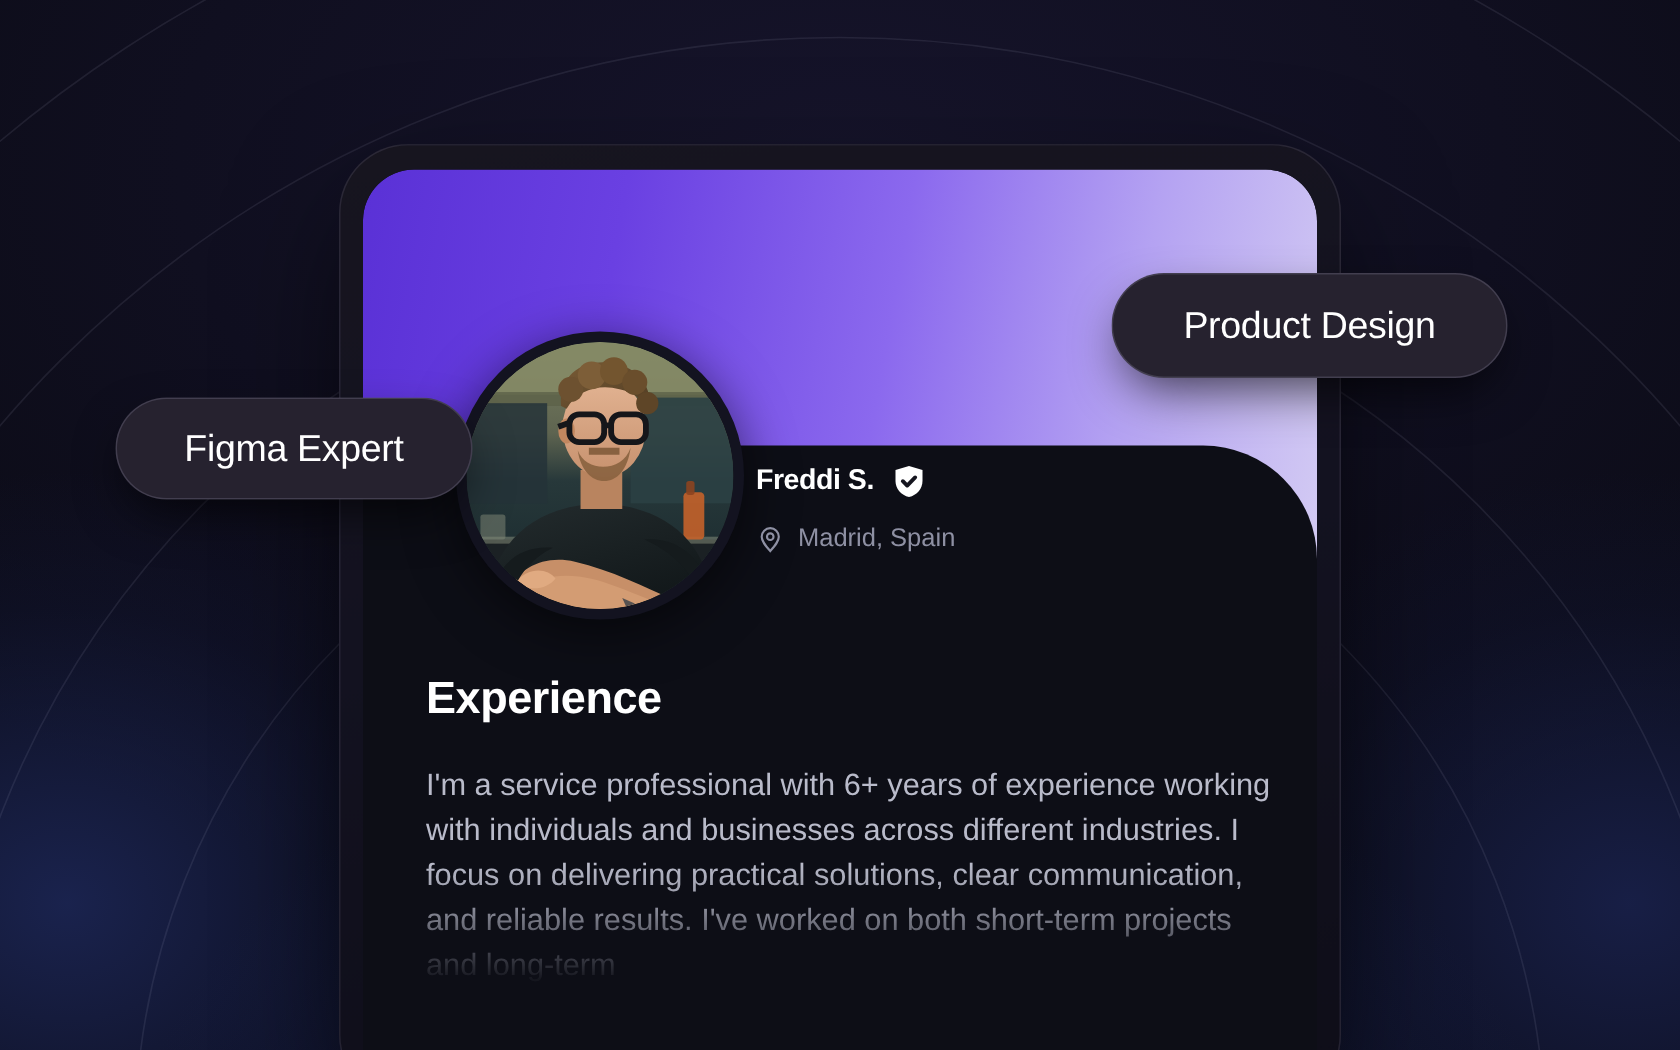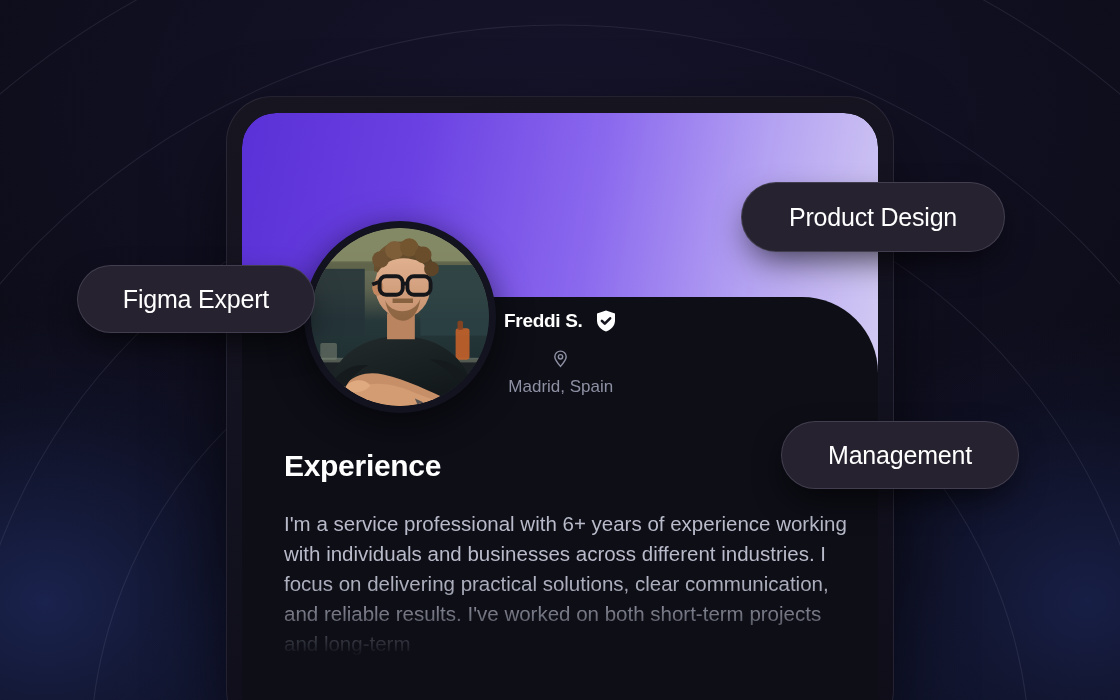--- a/index.html
+++ b/index.html
@@ -66,21 +66,21 @@
     background:#1b2326;
     z-index:6;
   }
   #avatar svg { display:block; width:100%; height:100%; }
 
   
   #identity { position:absolute; left:262px; top:196px; z-index:7; }
   #name-row { display:flex; align-items:center; gap:11px; }
   #name { font-size:19px; font-weight:bold; color:#fff; letter-spacing:-0.3px; }
   #verified-badge { width:24px; height:24px; display:block; flex:none; }
-  #location-row { display:flex; align-items:center; gap:9px; margin-top:16px;flex-direction:column; }
+  #location-row { display:flex; align-items:center; gap:9px; margin-top:16px; }
   #pin-icon { width:19px; height:19px; flex:none; }
   #location { font-size:17px; color:#8e90a3; }
 
   
   #experience { position:absolute; left:42px; top:336px; right:30px; z-index:7; }
   #exp-title { font-size:30px; font-weight:bold; color:#fff; letter-spacing:-0.3px; }
   #exp-body {
     margin-top:26px;
     font-size:20.5px;
     line-height:30px;
@@ -236,17 +236,14 @@
 
     </div>
   </div>
 
   <div class="pill" id="pill-product-design">
     <span>Product Design</span>
   </div>
   <div class="pill" id="pill-figma-expert">
     <span>Figma Expert</span>
   </div>
-  <div class="pill" id="pill-management">
-    <span>Management</span>
-  </div>
 
 </div>
 
 </body></html>

